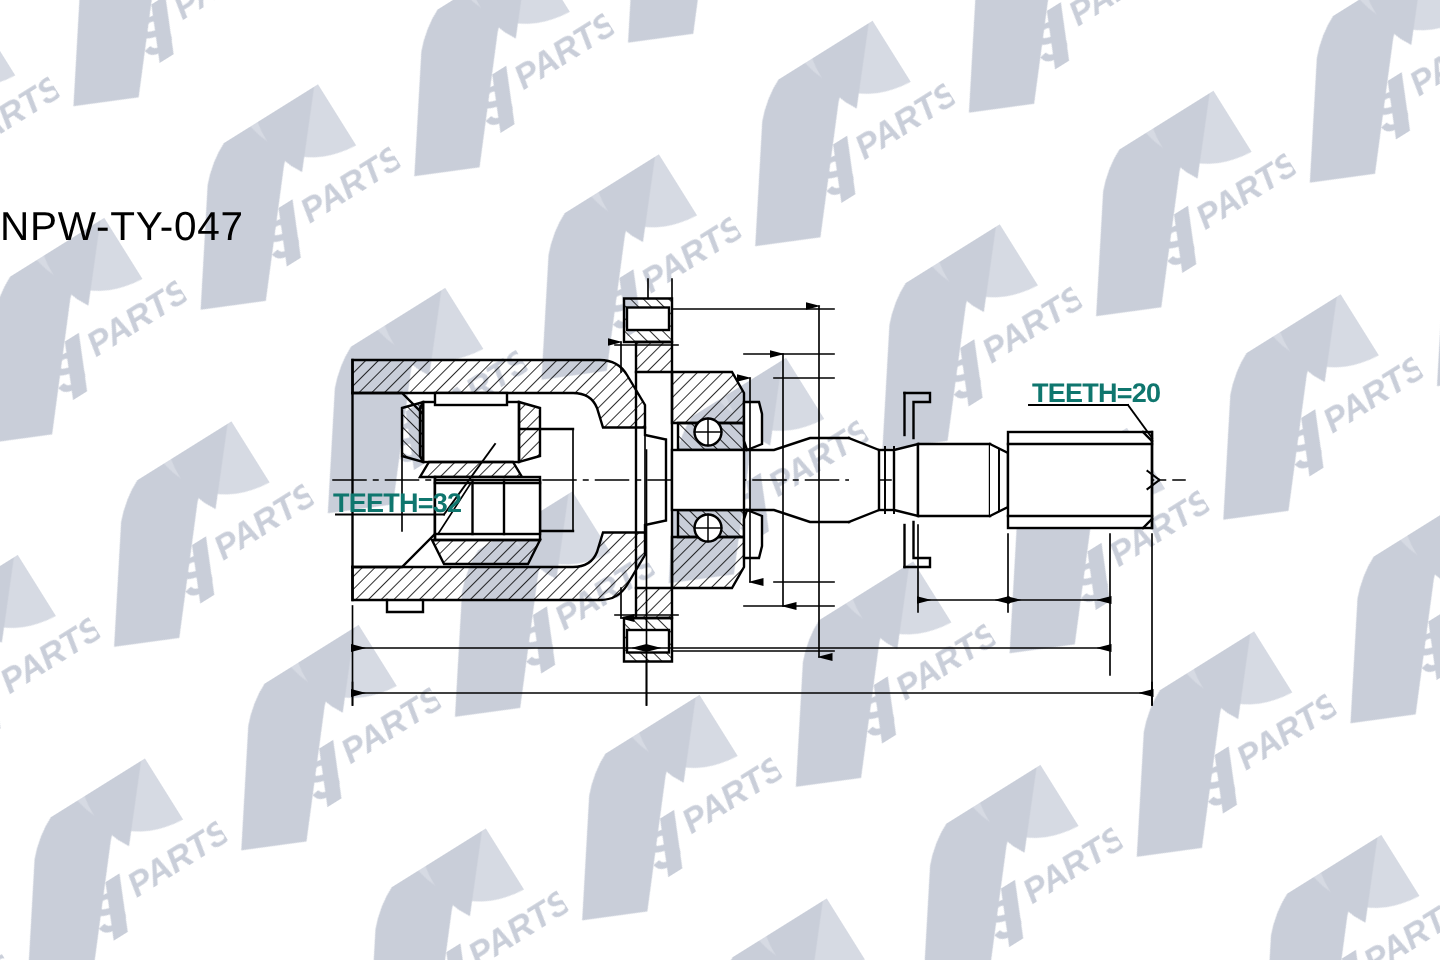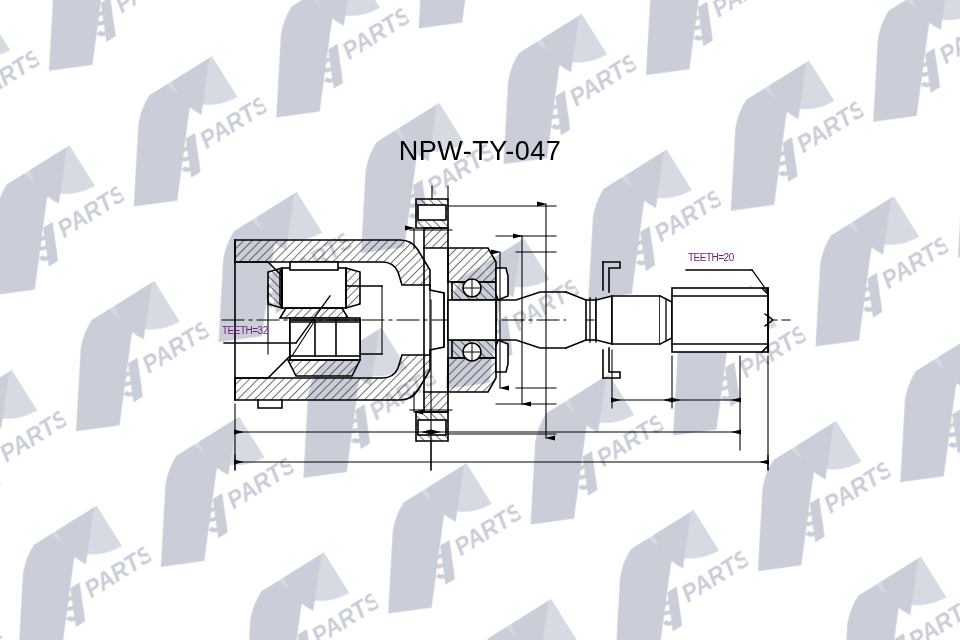--- a/index.html
+++ b/index.html
@@ -31,38 +31,37 @@
     left: 0; top: 0;
     width: 960px;
     height: 640px;
     z-index: 2;
   }
   #title-block {
     position: absolute;
     left: 0;
     top: 136px;
     width: 960px;
-    text-align: center;
     z-index: 3;
   }
   #part-title {
     font-family: "Liberation Sans", sans-serif;
     font-size: 27px;
     font-weight: 400;
     letter-spacing: 0.5px;
     color: #000000;
     white-space: nowrap;
   }
   .teeth-label {
     position: absolute;
     font-family: "Liberation Sans", sans-serif;
-    font-weight: 400;
-    font-size: 10px;
+    font-weight: 700;
+    font-size: 18px;
     letter-spacing: -0.5px;
-    color: #701a75;
+    color: #0f766e;
     z-index: 3;
     white-space: nowrap;
   }
   #teeth-left-label { left: 222px; top: 325px; }
   #teeth-right-label { left: 688px; top: 252px; }
 </style>
 </head>
 <body>
 
 <div id="page">

